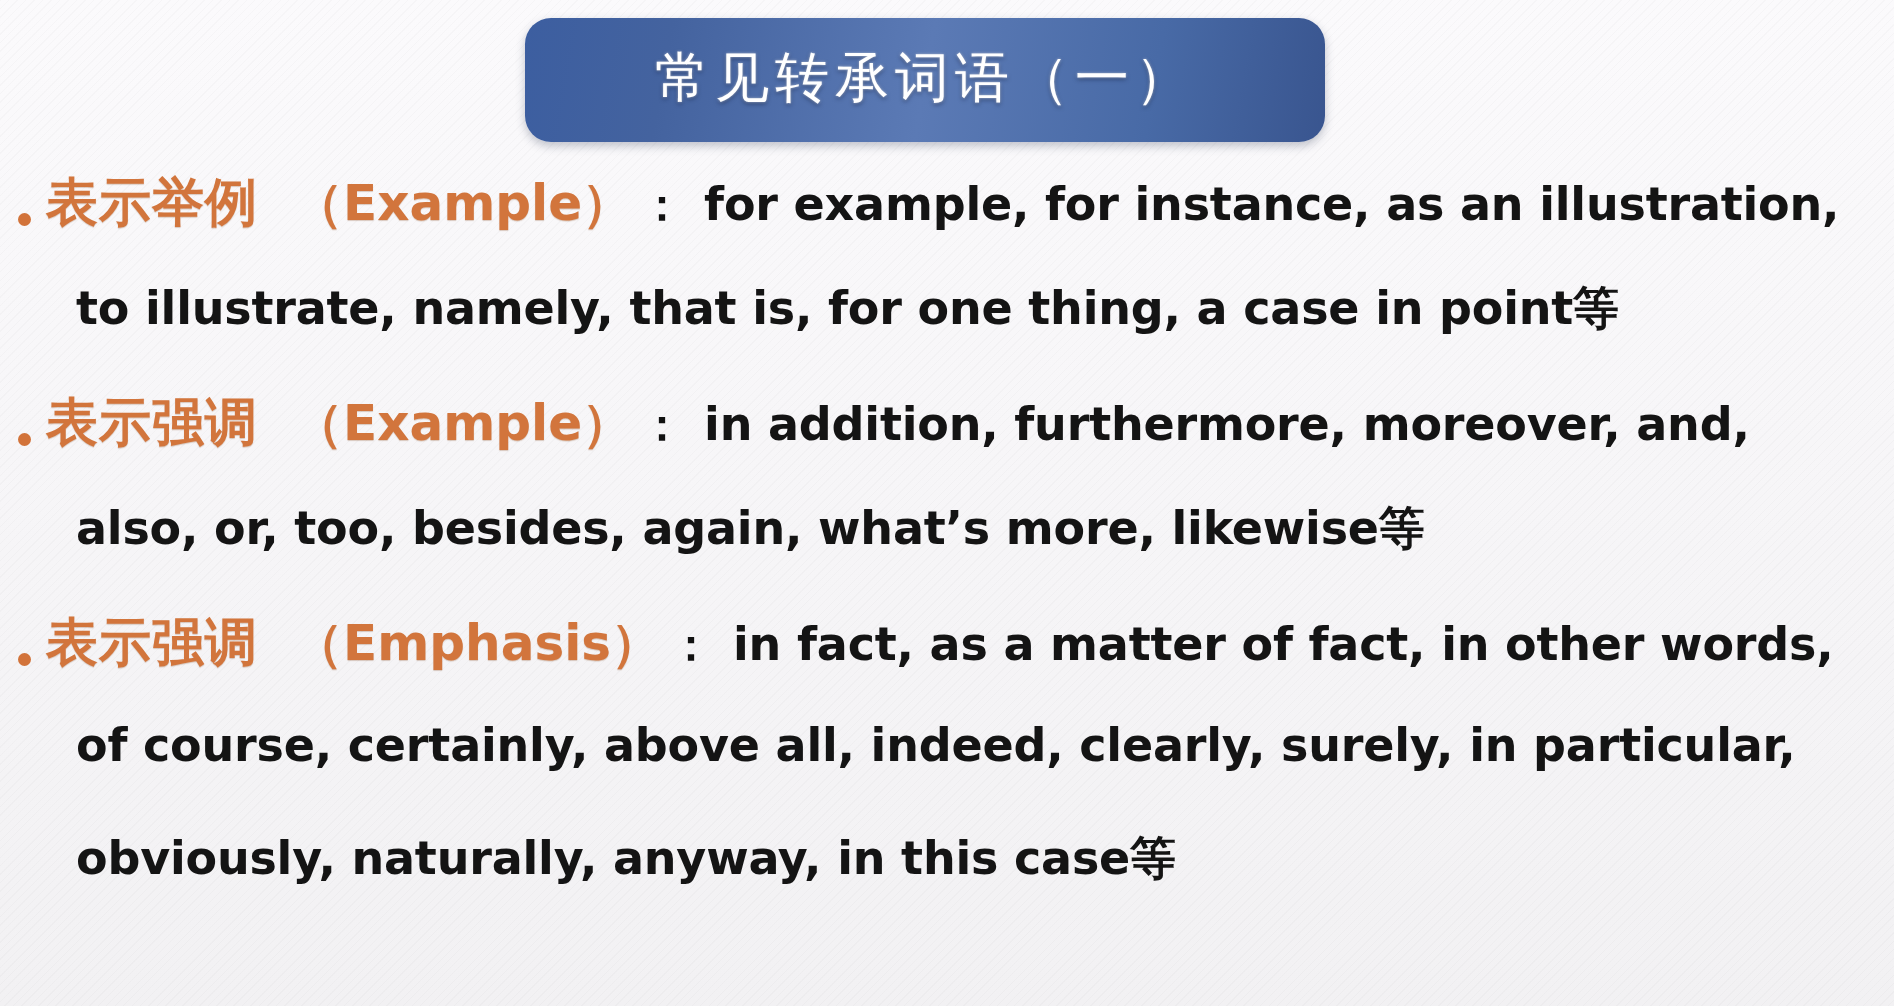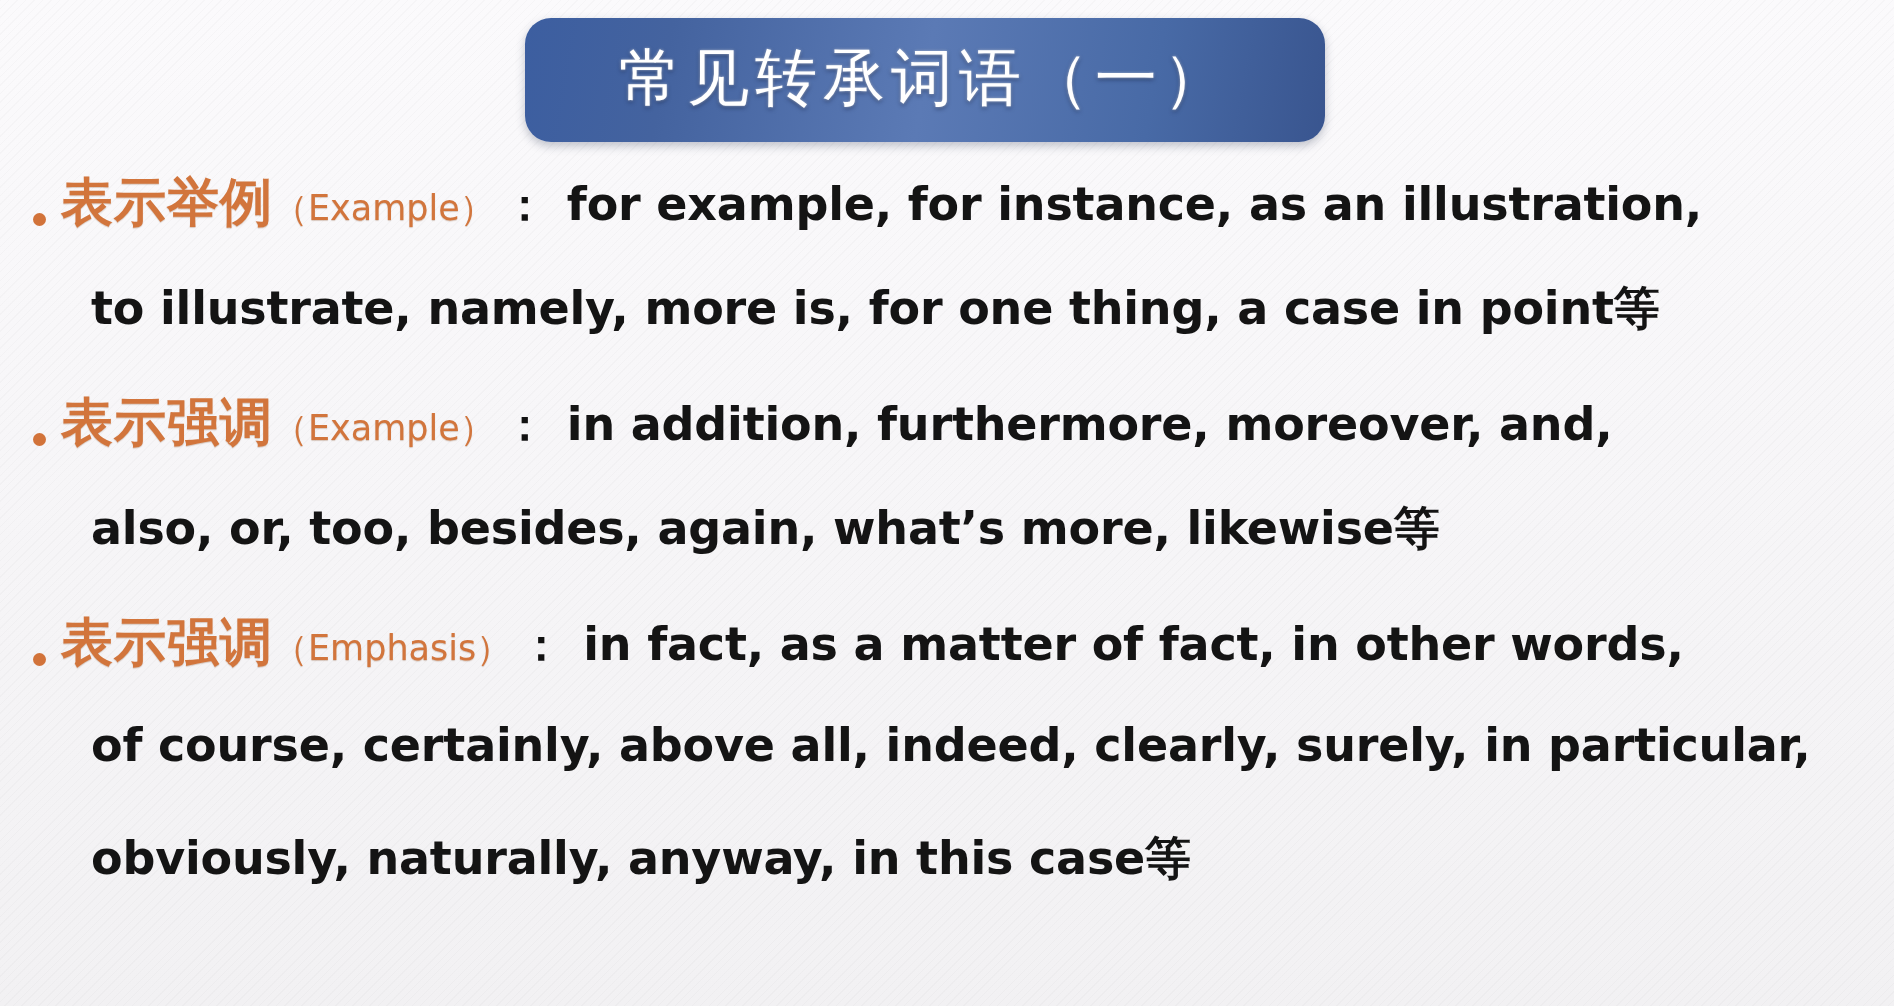--- a/index.html
+++ b/index.html
@@ -40,39 +40,39 @@
     border-radius: 26px;
     background: linear-gradient(100deg, #3c5ea0 0%, #44639f 18%, #5b7ab5 50%, #486aa6 78%, #39558f 100%);
     box-shadow: 0 4px 10px rgba(40,50,80,0.28);
     display: flex;
     align-items: center;
     justify-content: center;
   }
   #title-text {
     color: #ffffff;
     font-family: "DejaVu Serif", "Liberation Serif", serif;
-    font-size: 62px;
+    font-size: 54px;
     letter-spacing: 6px;
     line-height: 1;
     text-shadow: 0 0 3px rgba(255,255,255,0.55), 0 2px 4px rgba(10,20,50,0.5);
     white-space: nowrap;
     padding-bottom: 4px;
   }
 
   
   #content {
     position: absolute;
     left: 0;
     top: 168px;
     width: 1894px;
   }
 
   .bullet-block {
     position: relative;
-    padding-left: 33px;
+    padding-left: 18px;
   }
 
   .line {
     display: flex;
     align-items: baseline;
     height: 110px;
     white-space: nowrap;
   }
 
   .bullet-dot {
@@ -91,24 +91,25 @@
     color: #d2753c;
     font-family: "DejaVu Sans", "Liberation Sans", sans-serif;
     font-weight: bold;
     font-size: 52px;
     letter-spacing: 1px;
     text-shadow: 0 1px 1px rgba(120,60,15,0.25);
   }
   .en-head {
     color: #d2753c;
     font-family: "DejaVu Sans", "Liberation Sans", sans-serif;
-    font-weight: normal;
-    font-size: 35px;
+    font-weight: bold;
+    font-size: 50px;
     letter-spacing: 0px;
     text-shadow: 0 1px 1px rgba(120,60,15,0.25);
+    margin-left: 35px;
   }
   .colon {
     color: #111111;
     font-family: "DejaVu Sans", "Liberation Sans", sans-serif;
     font-weight: bold;
     font-size: 44px;
     padding: 0 4px 0 8px;
   }
   .en-body {
     color: #141414;
@@ -136,21 +137,21 @@
     <div class="bullet-block">
       <div class="line">
         <span class="bullet-dot"></span>
         <span class="cn-head">表示举例</span>
         <span class="en-head">（Example）</span>
         <span class="colon">：</span>
         <span class="spacer"></span>
         <span class="en-body">for example, for instance, as an illustration,</span>
       </div>
       <div class="line">
-        <span class="en-body indent">to illustrate, namely, more is, for one thing, a case in point等</span>
+        <span class="en-body indent">to illustrate, namely, that is, for one thing, a case in point等</span>
       </div>
     </div>
 
     <div class="bullet-block">
       <div class="line">
         <span class="bullet-dot"></span>
         <span class="cn-head">表示强调</span>
         <span class="en-head">（Example）</span>
         <span class="colon">：</span>
         <span class="spacer"></span>

